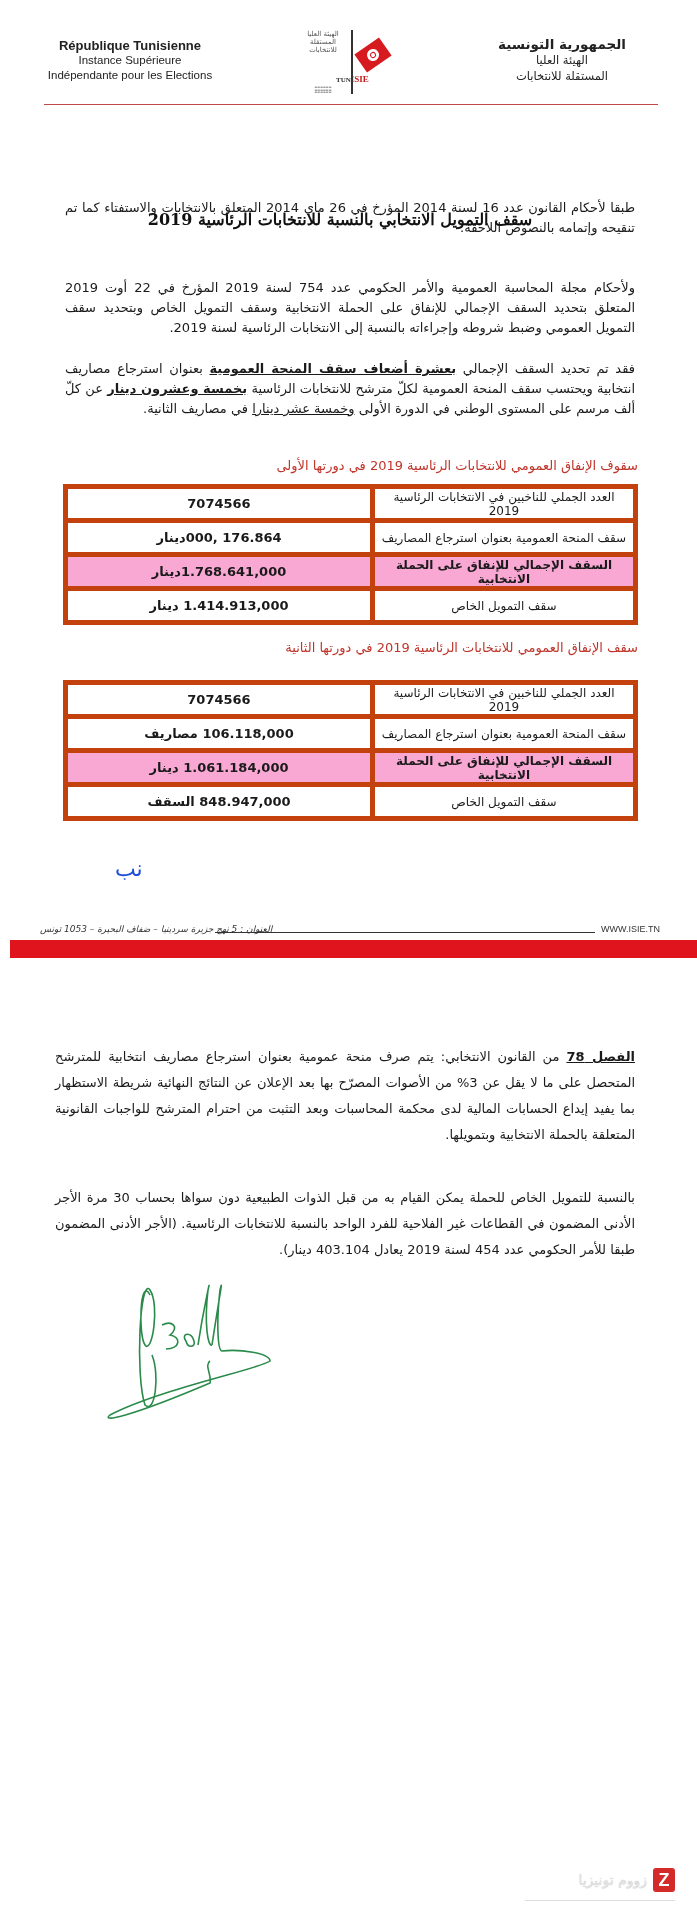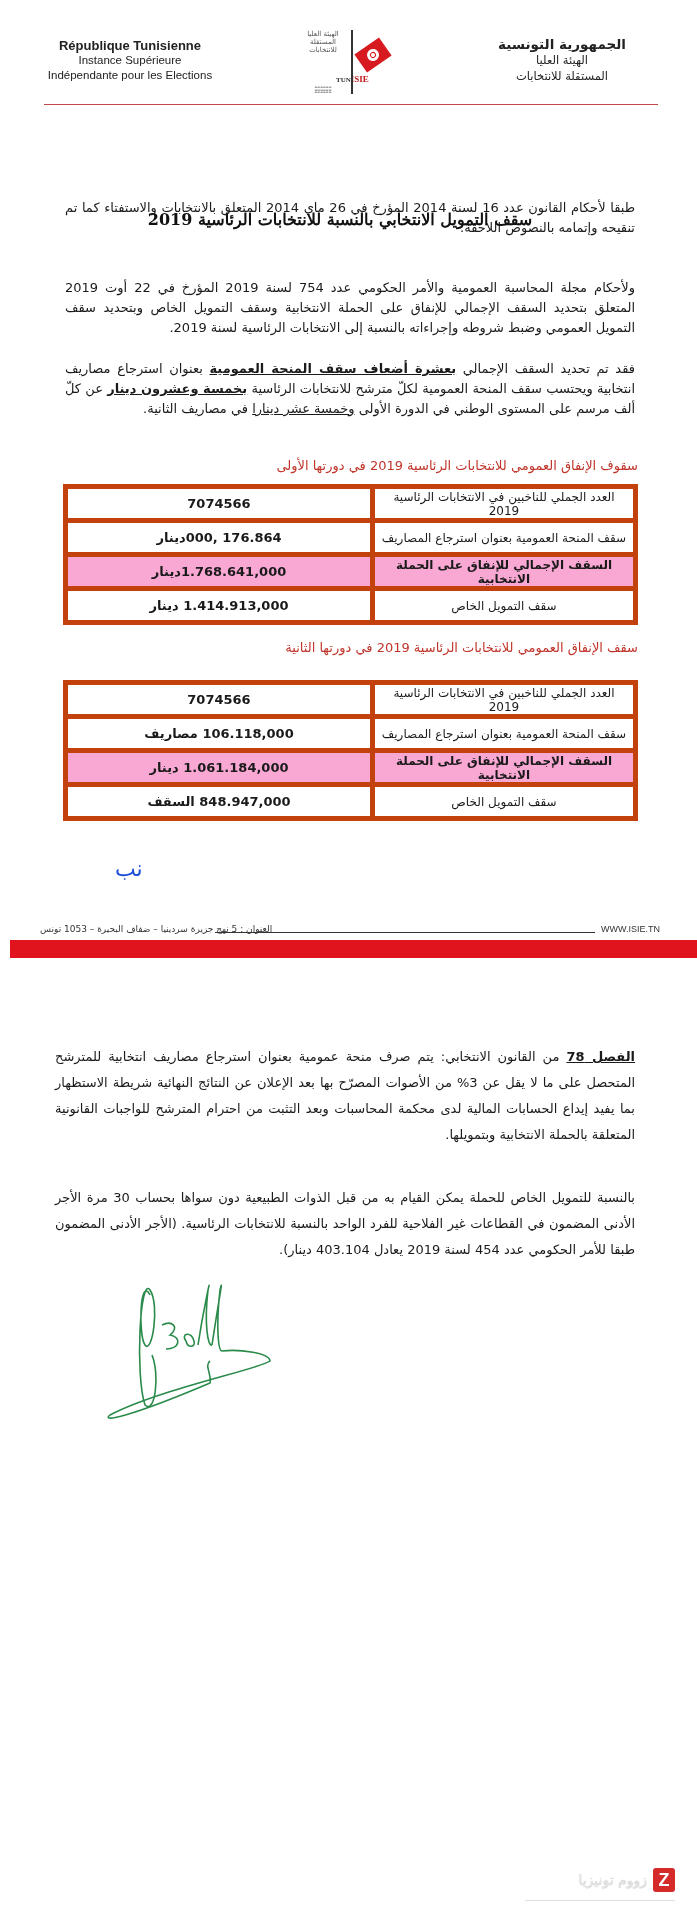--- a/index.html
+++ b/index.html
@@ -28,21 +28,21 @@
   .para b { font-weight:bold; }
   .tbl-title { left:63px; width:575px; direction:rtl; text-align:right; font-size:13px; color:#c0352b; }
   table.fin { position:absolute; left:63px; width:575px; border-collapse:collapse; direction:rtl; }
   table.fin td { border:5px solid #c2410c; height:29px; font-size:12px; text-align:center; padding:0 6px; }
   table.fin td.val { font-weight:bold; font-size:13px; width:290px; }
   table.fin tr.hl td { background:#f9a8d4; font-weight:bold; }
   .sig-small { left:115px; top:840px; font-family:"DejaVu Serif", serif; font-size:22px; color:#1d4ed8;margin-top:16px; }
   
   .foot-text { left:40px; top:924px; width:620px; height:14px; font-size:9px; color:#333; }
   .foot-web { position:absolute; right:0; top:0; font-family:"Liberation Sans", sans-serif; font-size:9px; }
-  .foot-addr { position:absolute; left:0; top:0; direction:rtl; font-size:9px; }
+  .foot-addr { position:absolute; left:0; top:0; direction:rtl; font-size:9px;font-style:italic; }
   .foot-rule { position:absolute; left:175px; top:8px; width:380px; height:1px; background:#333; }
   .red-band { left:10px; top:940px; width:687px; height:18px; background:#e0141c; }
   .page2 { right:62px; width:580px; }
   .watermark { right:22px; top:1868px; width:150px; height:30px; }
   .wm-box { position:absolute; right:0; top:0; width:22px; height:24px; background:#d42a2a; border-radius:3px; color:#fff; font-family:"Liberation Sans", sans-serif; font-weight:bold; font-size:18px; text-align:center; line-height:24px; }
   .wm-text { position:absolute; right:28px; top:4px; direction:rtl; font-size:14px; color:#e4e4e4; text-shadow:0 0 1px #aaa;text-align:right; }
   .wm-line { position:absolute; right:0; top:32px; width:150px; height:1px; background:#ddd; }
 </style>
 </head>
 <body>

